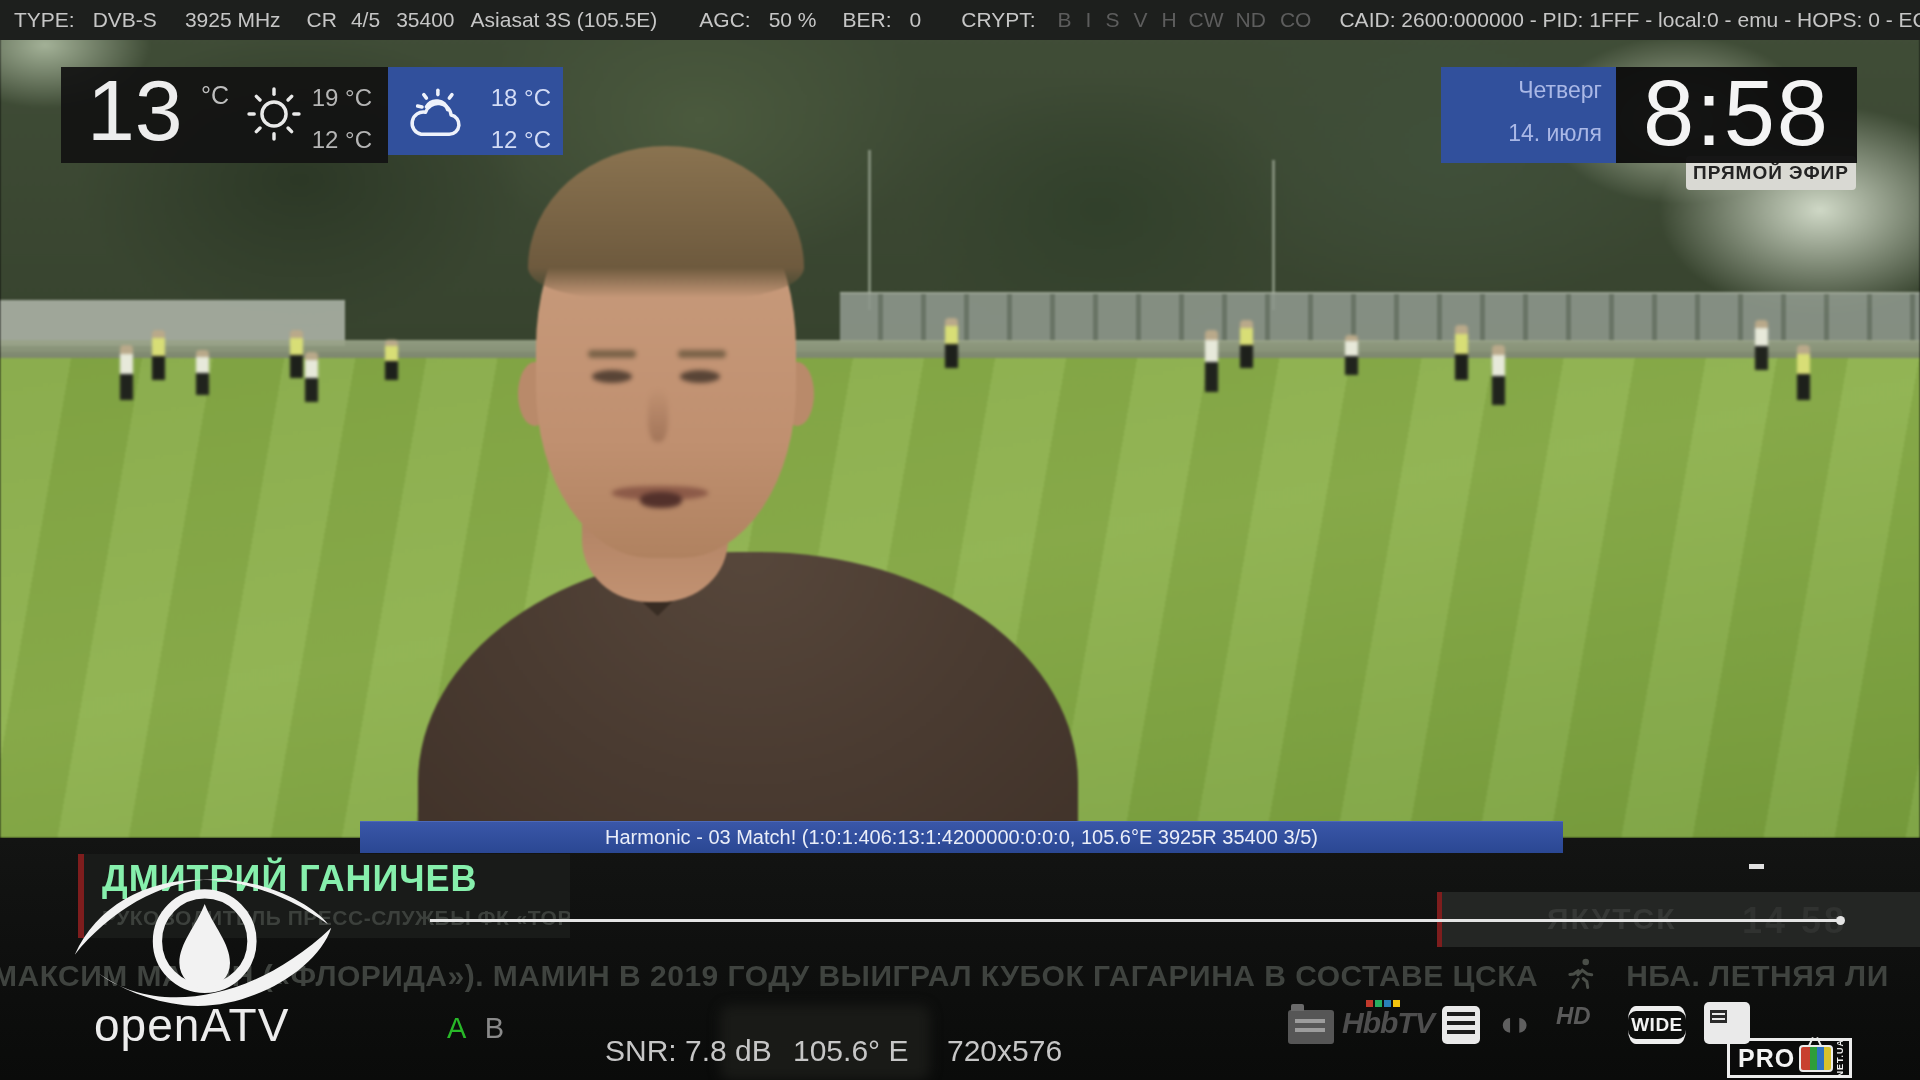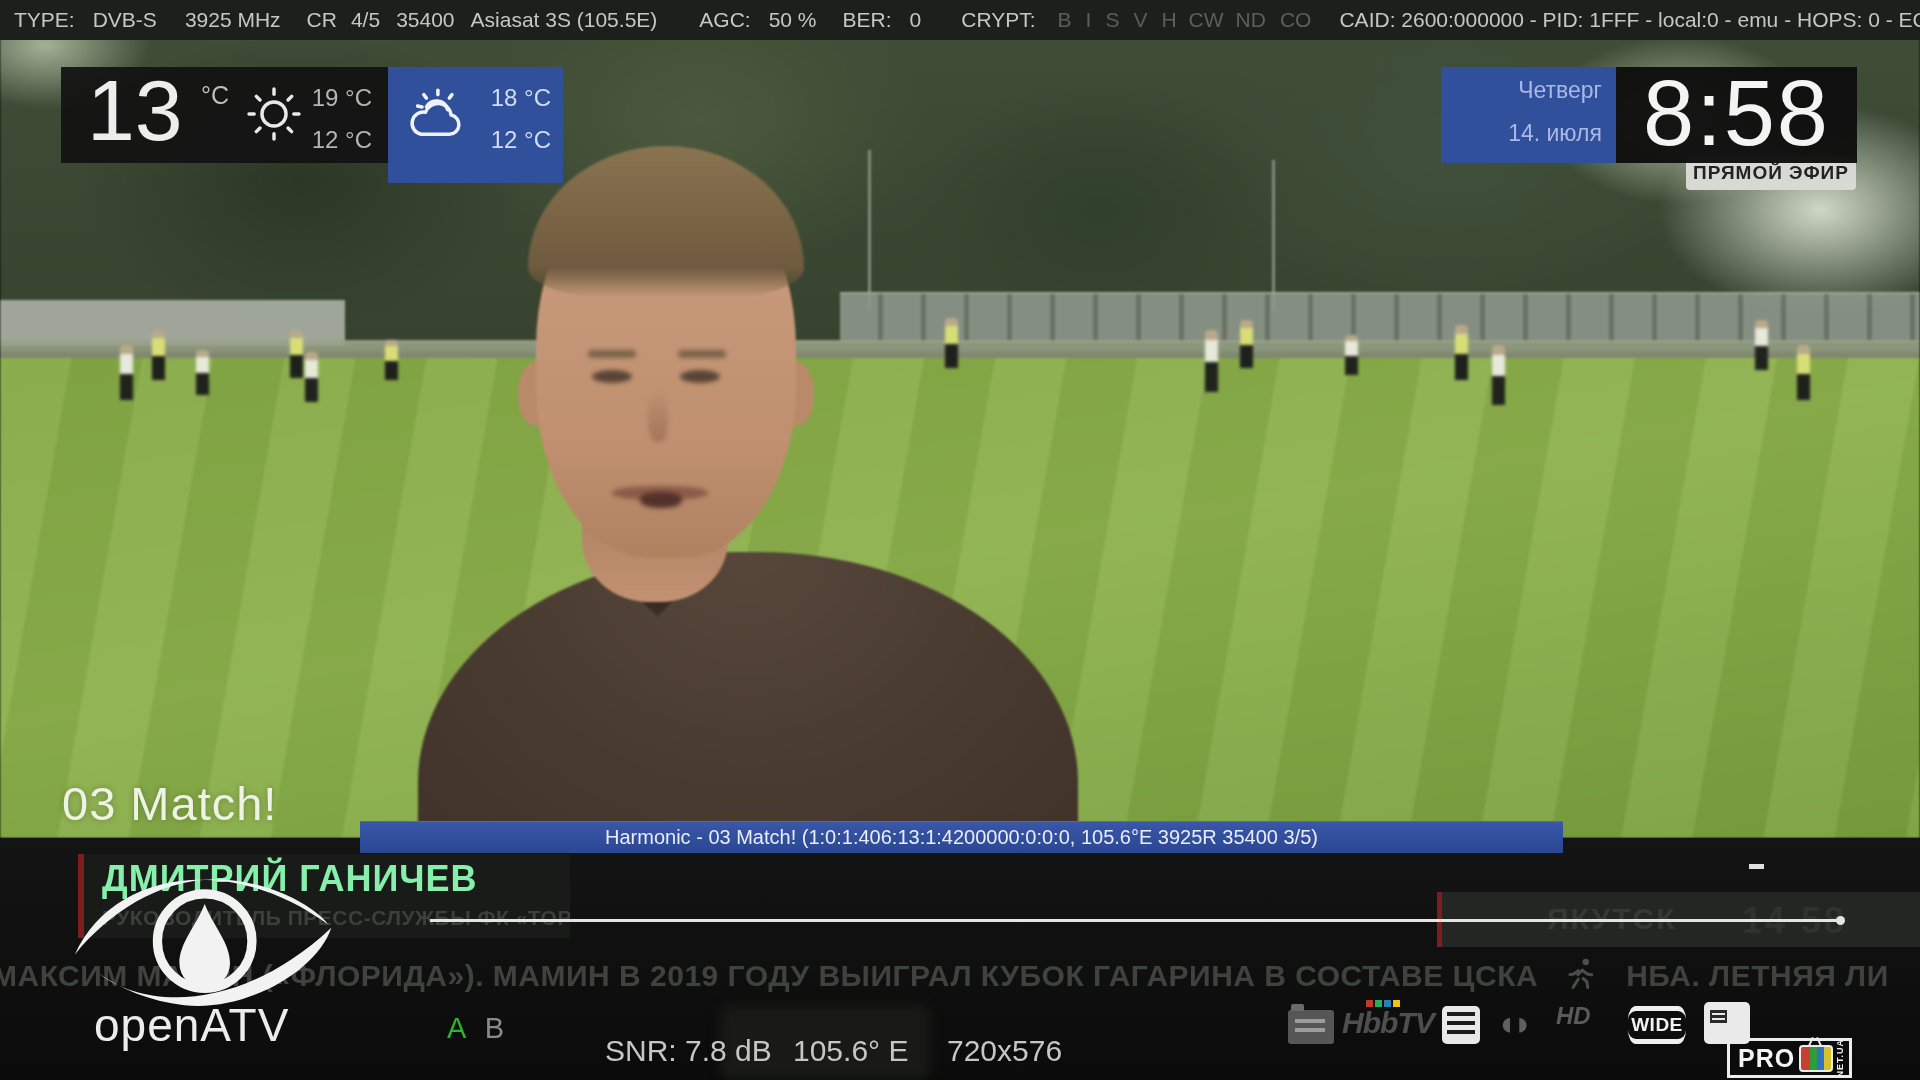--- a/index.html
+++ b/index.html
@@ -96,21 +96,21 @@
   .topbar span{display:inline-block;}
   .tb-dim{color:#5d5d5d;}
 
   .weather{position:absolute;left:61px;top:67px;height:96px;display:flex;z-index:6;}
   .wx-dark{position:relative;width:327px;height:96px;background:rgba(18,18,18,.93);}
   .wx-temp{position:absolute;left:26px;top:-10px;font-size:86px;font-weight:300;color:#ededed;line-height:106px;}
   .wx-unit{position:absolute;left:140px;top:14px;font-size:25px;color:#bdbdbd;}
   .wx-sun{position:absolute;left:182px;top:16px;}
   .wx-hl{position:absolute;right:16px;top:10px;text-align:right;font-size:24px;color:#b5b5b5;}
   .wx-hl div{height:42px;line-height:42px;}
-  .wx-blue{position:relative;width:175px;height:116px;background:#31509c;}
+  .wx-blue{position:relative;width:175px;height:88px;background:#31509c;}
   .wx-cloud{position:absolute;left:12px;top:16px;}
   .wx-hl2{position:absolute;right:12px;top:10px;text-align:right;font-size:24px;color:#d3dcf5;}
   .wx-hl2 div{height:42px;line-height:42px;}
 
   .datebox{position:absolute;left:1441px;top:67px;width:175px;height:96px;background:#31509c;z-index:6;
     text-align:right;padding:10px 14px 0 0;color:#aab8e6;font-size:23px;}
   .datebox .line2{margin-top:16px;padding-left:48px;}
   .clockbox{position:absolute;left:1616px;top:67px;width:241px;height:96px;background:rgba(14,14,14,.96);
     z-index:6;text-align:center;}
   .clocktime{font-size:92px;font-weight:300;color:#f4f4f4;line-height:92px;letter-spacing:2px;}
@@ -296,21 +296,20 @@
   </div>
 
   <div class="datebox">
     <div>Четверг</div>
     <div class="line2">14. июля</div>
   </div>
   <div class="clockbox">
     <div class="clocktime">8:58</div>
   </div>
 
-  <div class="caption">03 Match!</div>
 
   <div class="servicebar">Harmonic - 03 Match! (1:0:1:406:13:1:4200000:0:0:0, 105.6°E 3925R 35400 3/5)</div>
 
   <svg class="eyelogo" width="270" height="170" viewBox="0 0 320 200">
     <g fill="#f2f2f2">
       <path d="M8 128 C 52 30, 190 6, 308 92 C 300 80, 260 48, 196 40 C 120 31, 52 74, 8 128 Z"></path>
       <path d="M36 150 C 96 196, 210 192, 312 96 C 296 146, 212 196, 138 188 C 96 183, 62 168, 36 150 Z"></path>
       <circle cx="162" cy="112" r="56" fill="none" stroke="#f2f2f2" stroke-width="11"></circle>
       <path d="M162 68 C 152 94, 132 114, 132 138 a30 30 0 0 0 60 0 C 192 114, 172 94, 162 68 Z"></path>
     </g>

